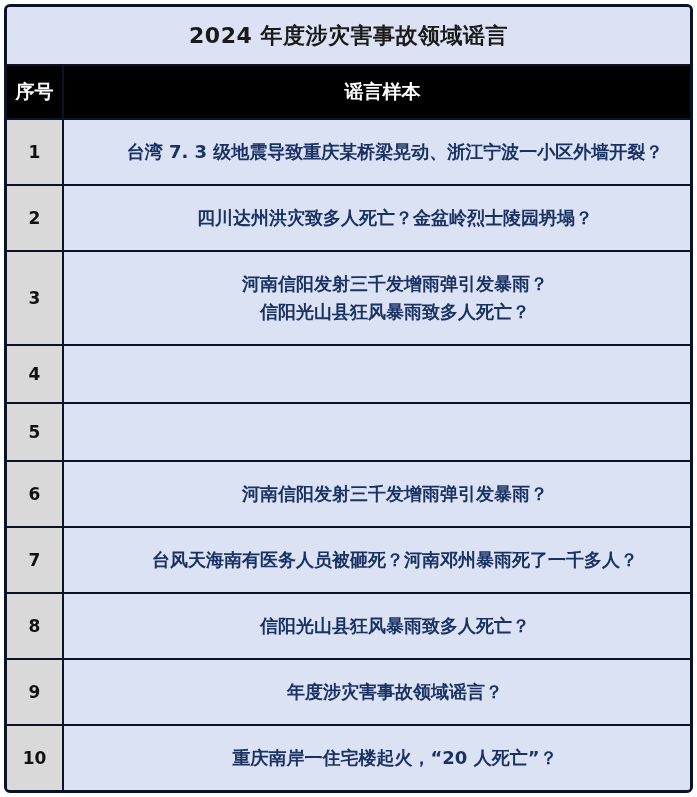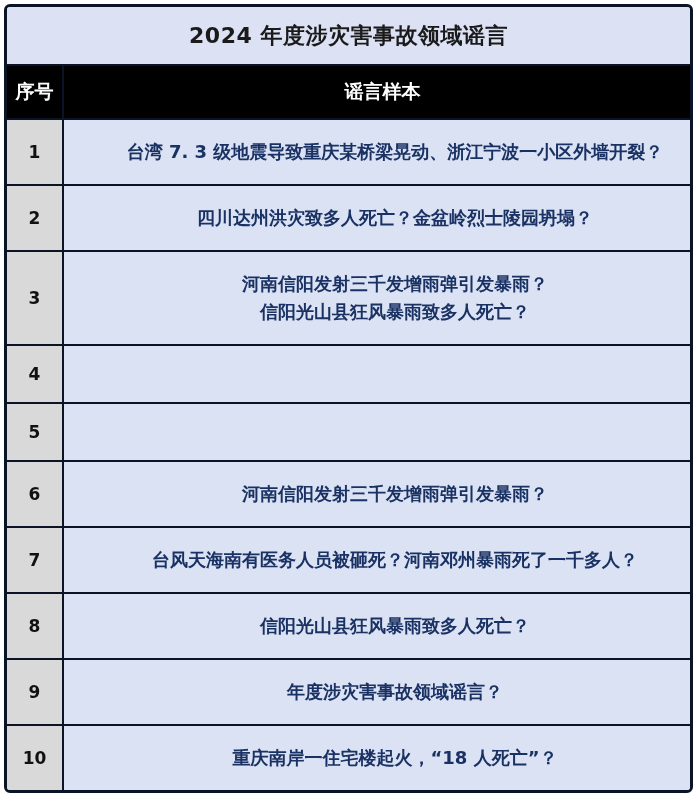--- a/index.html
+++ b/index.html
@@ -149,17 +149,17 @@
       <div class="cell sample">信阳光山县狂风暴雨致多人死亡？</div>
     </div>
 
     <div class="data-row">
       <div class="cell index">9</div>
       <div class="cell sample">年度涉灾害事故领域谣言？</div>
     </div>
 
     <div class="data-row">
       <div class="cell index">10</div>
-      <div class="cell sample">重庆南岸一住宅楼起火，“18 人死亡”？</div>
+      <div class="cell sample">重庆南岸一住宅楼起火，“20 人死亡”？</div>
     </div>
 
   </div>
 </div>
 
 </body></html>

